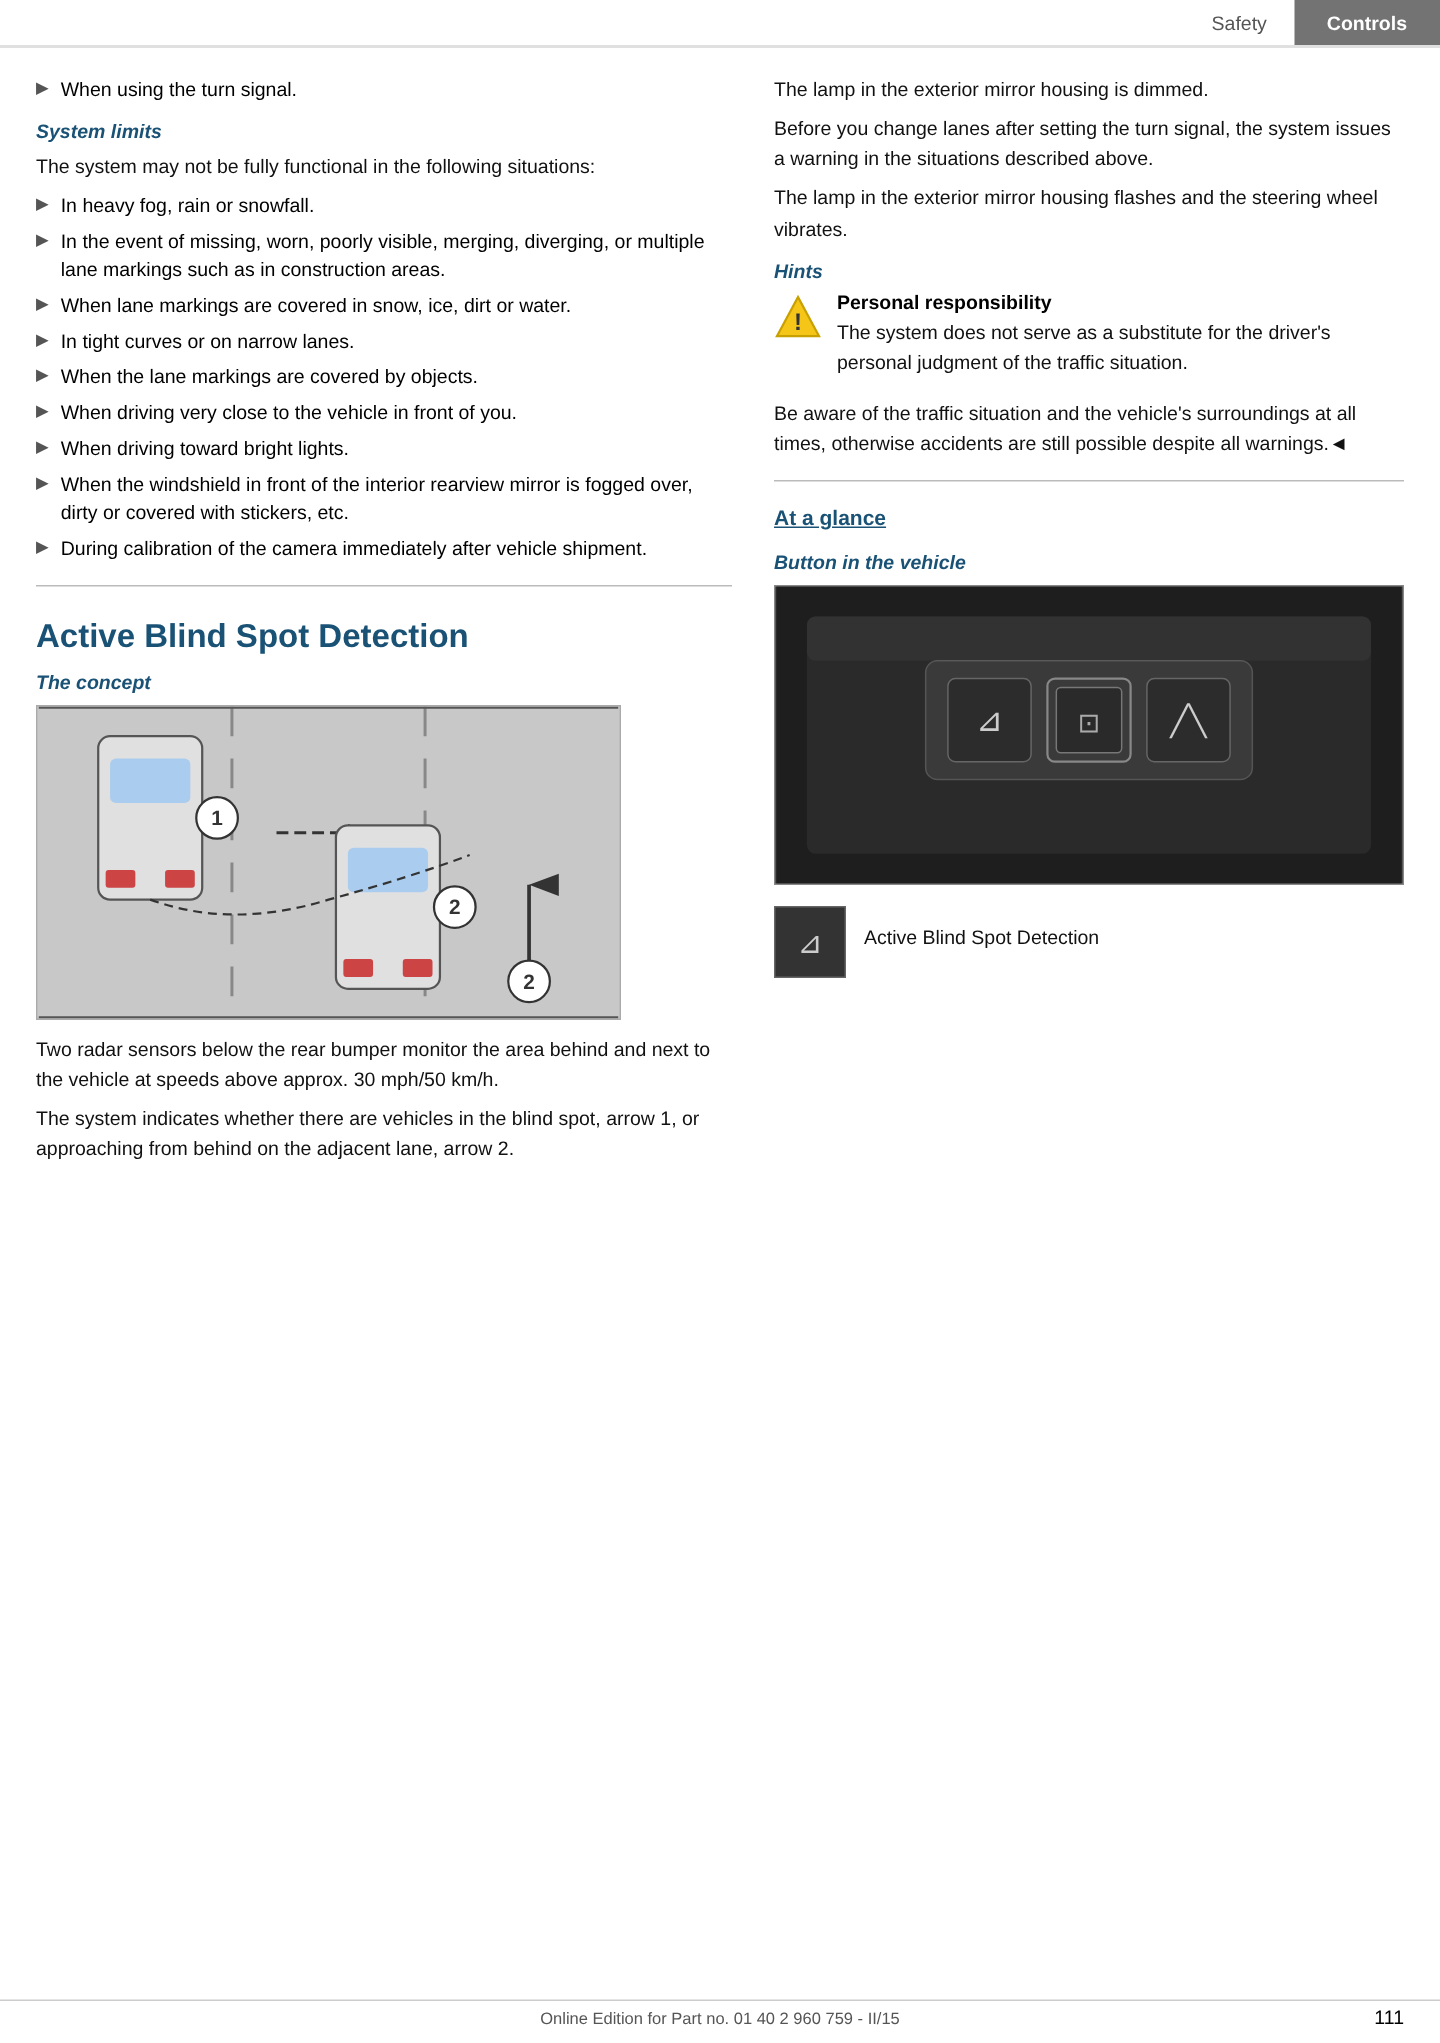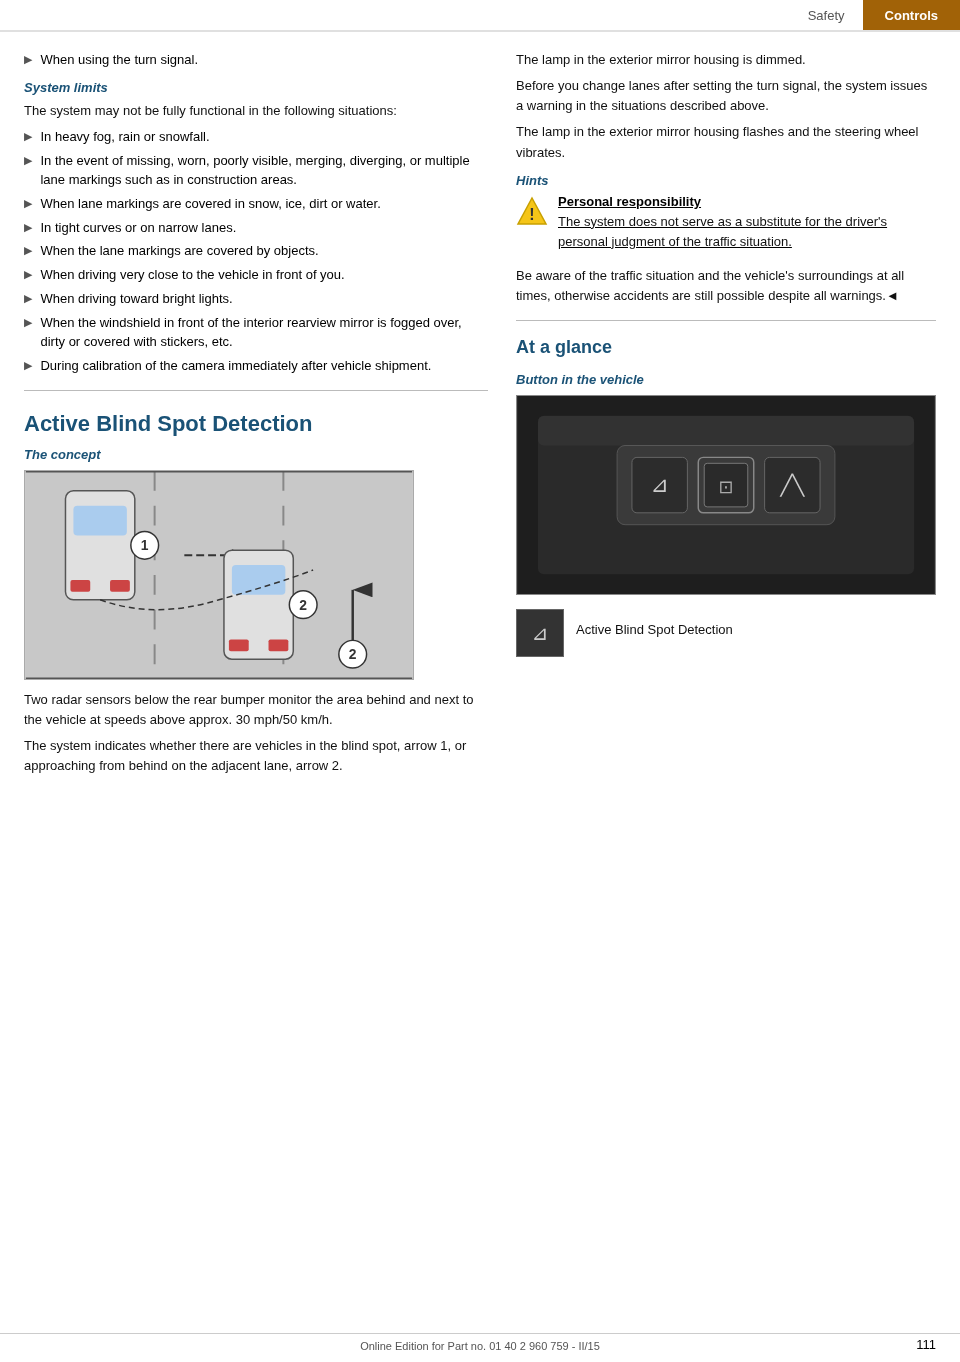--- a/index.html
+++ b/index.html
@@ -23,21 +23,21 @@
       padding-left: 12px;
     }
     .header-safety {
       padding: 0 18px;
       display: flex;
       align-items: center;
       font-size: 13px;
       color: #555;
     }
     .header-controls {
-      background: #a16207;
+      background: #737373;
       color: #fff;
       padding: 0 22px;
       display: flex;
       align-items: center;
       font-size: 13px;
       font-weight: bold;
     }
 
     
     .page-content {
@@ -135,35 +135,35 @@
       margin-bottom: 8px;
     }
     .warning-icon {
       width: 32px;
       height: 32px;
       flex-shrink: 0;
       margin-top: 2px;
     }
     .hints-text-block {
       flex: 1;
-      text-decoration: underline;
     }
     .hints-title {
       font-weight: bold;
       font-size: 13px;
       margin-bottom: 3px;
     }
 
     
     .at-a-glance-heading {
       color: #1a5276;
-      font-size: 18px;
+      font-size: 14px;
       font-weight: bold;
       margin-top: 16px;
       margin-bottom: 14px;
+      text-decoration: underline;
     }
 
     
     .vehicle-button-image {
       width: 100%;
       height: 200px;
       background: #2a2a2a;
       border: 1px solid #888;
       margin: 8px 0 14px 0;
       position: relative;

